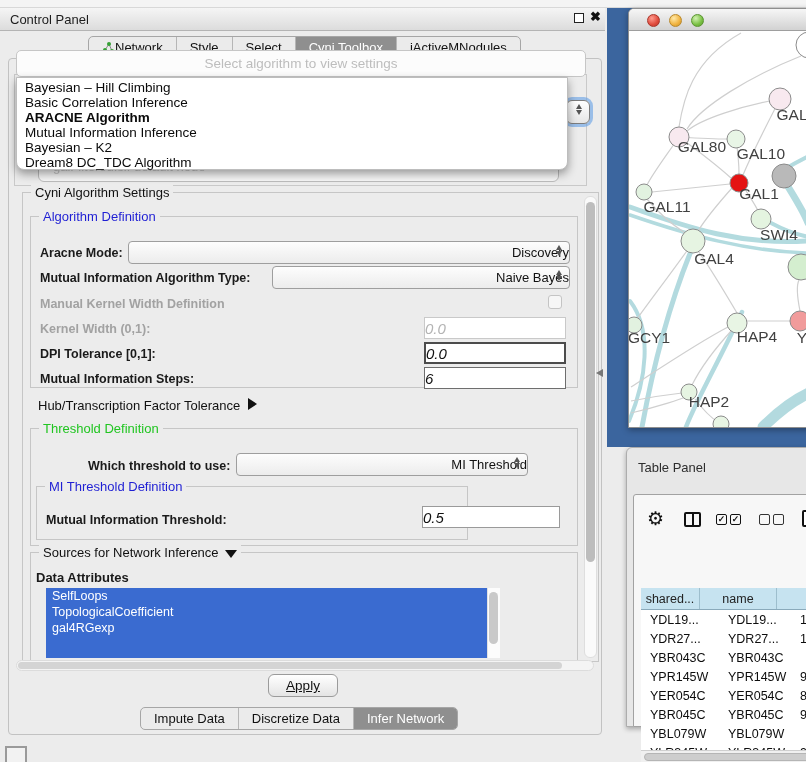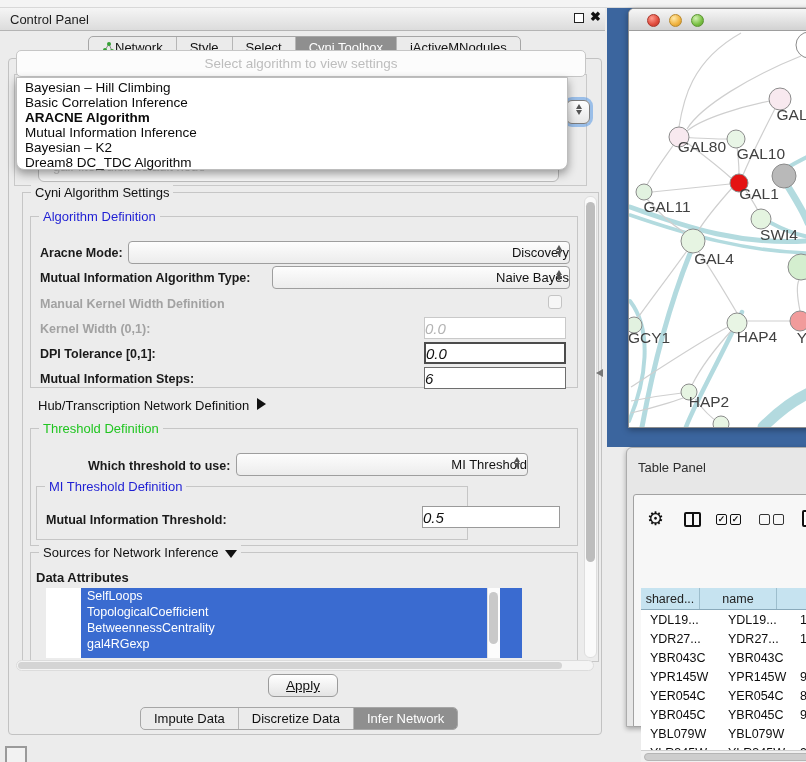--- a/index.html
+++ b/index.html
@@ -57,21 +57,21 @@
   .tfield { position:absolute; height:22px; background:#fff; font-size:15px; color:#111;
             display:flex; align-items:center; padding-right:6px;font-style:italic; }
   .checkbox { position:absolute; width:14px; height:14px; border:1px solid #c4c4c4; border-radius:3px; background:#f6f6f6; }
 
   .tri-right { display:inline-block; width:0; height:0; border-top:6px solid transparent;
                border-bottom:6px solid transparent; border-left:9px solid #111; margin-left:8px; }
   .tri-down { display:inline-block; width:0; height:0; border-left:6px solid transparent;
               border-right:6px solid transparent; border-top:8px solid #111; margin-left:6px; vertical-align:middle; }
 
   .attr-list { left:46px; top:588px; width:454px; height:70px; background:#fff; }
-  .attr-blue { position:absolute; left:0; top:0; width:441px; height:70px; background:#3a6bd0;margin-left:35px; }
+  .attr-blue { position:absolute; left:0; top:0; width:441px; height:70px; background:#3a6bd0; }
   .attr-item { height:16px; line-height:16px; color:#fff; font-size:12.5px; padding-left:6px; white-space:nowrap; }
   .attr-track { position:absolute; right:0; top:0; width:13px; height:70px; background:#fcfcfc; border-left:1px solid #e2e2e2; }
   .attr-thumb { position:absolute; right:2px; top:4px; width:9px; height:52px; background:#c9c9c9; border-radius:5px; }
 
   .vscroll-track { left:584px; top:196px; width:13px; height:462px; background:#fafafa; border:1px solid #dedede; border-radius:6px; }
   .vscroll-thumb { left:586px; top:202px; width:9px; height:360px; background:#bdbdbd; border-radius:5px; }
   .hscroll-track { left:16px; top:660px; width:578px; height:11px; background:#f4f4f4; border:1px solid #dcdcdc; border-radius:6px; }
   .hscroll-thumb { left:18px; top:662px; width:544px; height:7px; background:#d4d4d4; border-radius:4px; }
 
   .apply-btn { left:268px; top:674px; width:70px; height:23px; border:1px solid #9b9b9b; border-radius:6px;
@@ -215,21 +215,21 @@
   <div class="abs flabel" style="left:40px; top:347px;">DPI Tolerance [0,1]:</div>
   <div class="tfield" style="left:424px; top:342px; width:142px; border:2px solid #4c4c4c;">
     <span>0.0</span>
   </div>
   <div class="abs flabel" style="left:40px; top:372px;">Mutual Information Steps:</div>
   <div class="tfield" style="left:424px; top:367px; width:142px; border:1px solid #6e6e6e;">
     <span>6</span>
   </div>
 
   <div class="abs" style="left:38px; top:398px; font-size:13px; color:#111;">
-    <span>Hub/Transcription Network Definition</span><span class="tri-right"></span>
+    <span>Hub/Transcription Factor Tolerance</span><span class="tri-right"></span>
   </div>
 
   <div class="abs groupbox" style="left:30px; top:428px; width:548px; height:118px;">
     <span class="gtitle green-t">Threshold Definition</span>
   </div>
   <div class="abs flabel" style="left:88px; top:459px;">Which threshold to use:</div>
   <div class="combo" style="left:236px; top:453px; width:292px;">
     <span>MI Threshold</span>
     <span class="stepper">
         <i class="up"></i>
@@ -245,21 +245,20 @@
   </div>
 
   <div class="abs groupbox" style="left:30px; top:552px; width:548px; height:108px; border-bottom:none;">
     <span class="gtitle" style="color:#111;"><span>Sources for Network Inference</span><span class="tri-down"></span></span>
   </div>
   <div class="abs flabel" style="left:36px; top:570px; font-size:13px;">Data Attributes</div>
   <div class="abs attr-list">
     <div class="attr-blue">
       <div class="attr-item">SelfLoops</div>
       <div class="attr-item">TopologicalCoefficient</div>
-      <div class="attr-item">BetweennessCentrality</div>
       <div class="attr-item">gal4RGexp</div>
     </div>
     <div class="attr-track">
         <div class="attr-thumb"></div>
       </div>
   </div>
 
   <div class="abs vscroll-track"></div>
   <div class="abs vscroll-thumb"></div>
   <div class="abs hscroll-track"></div>

